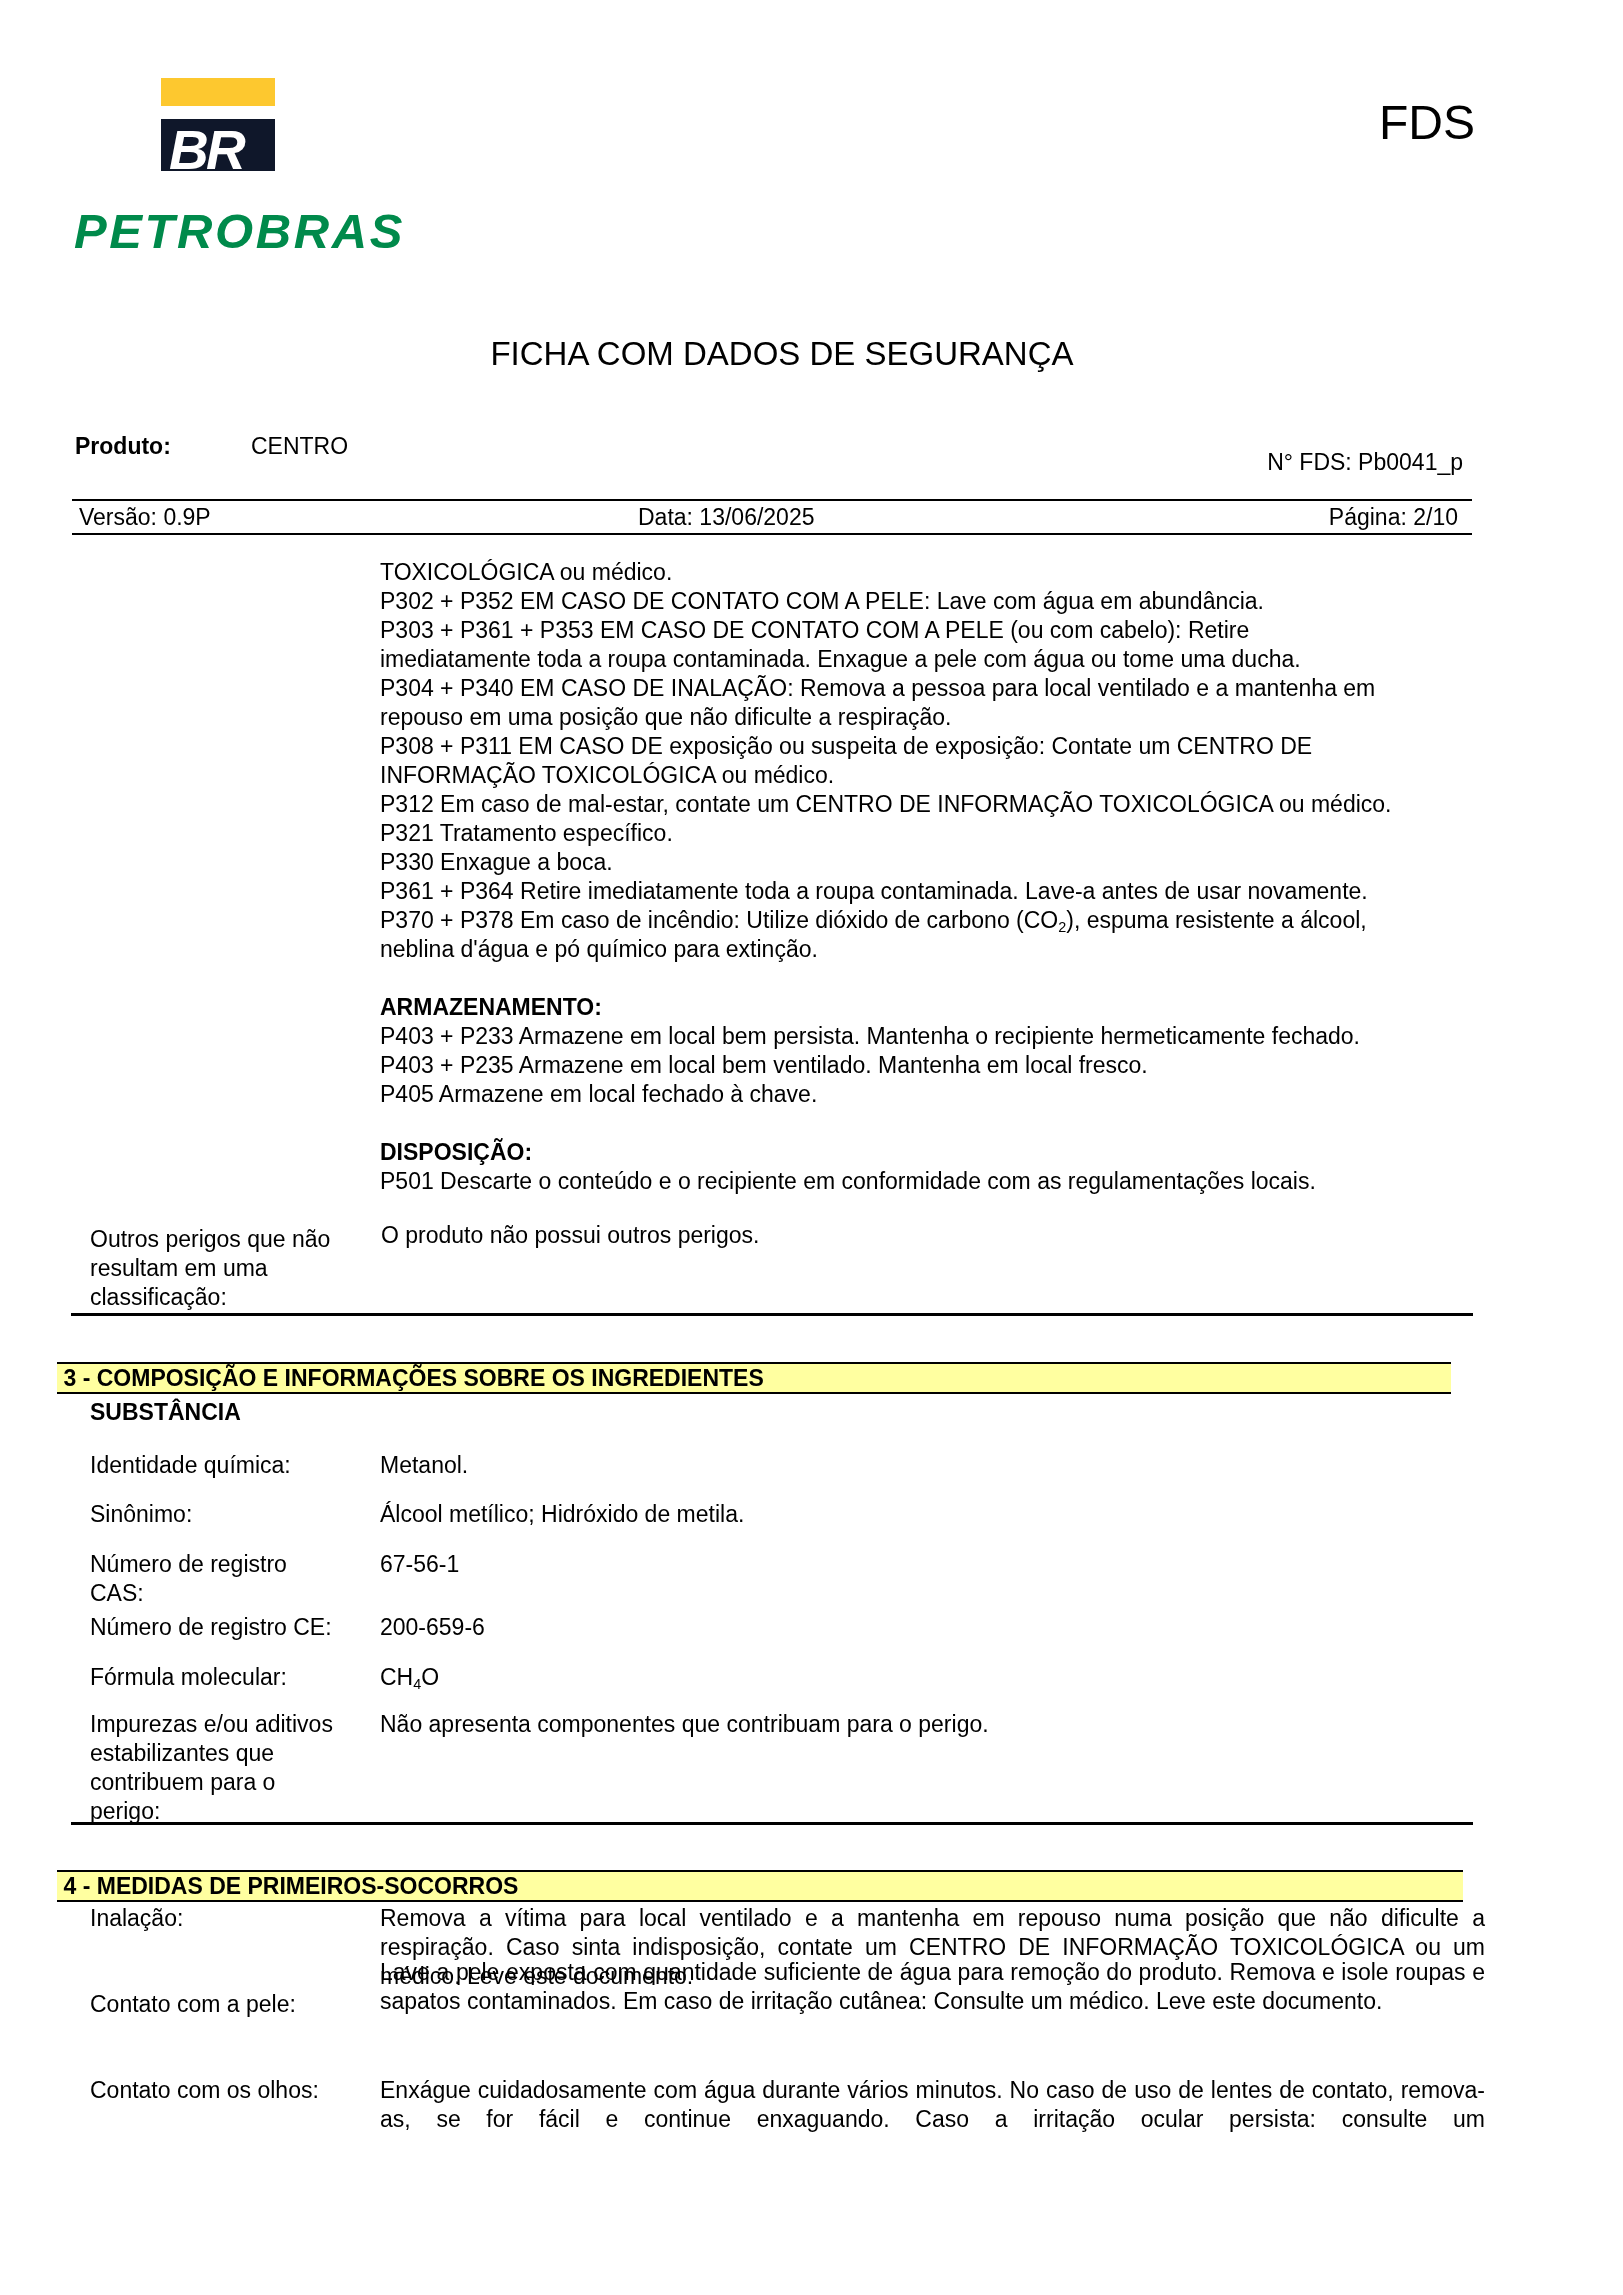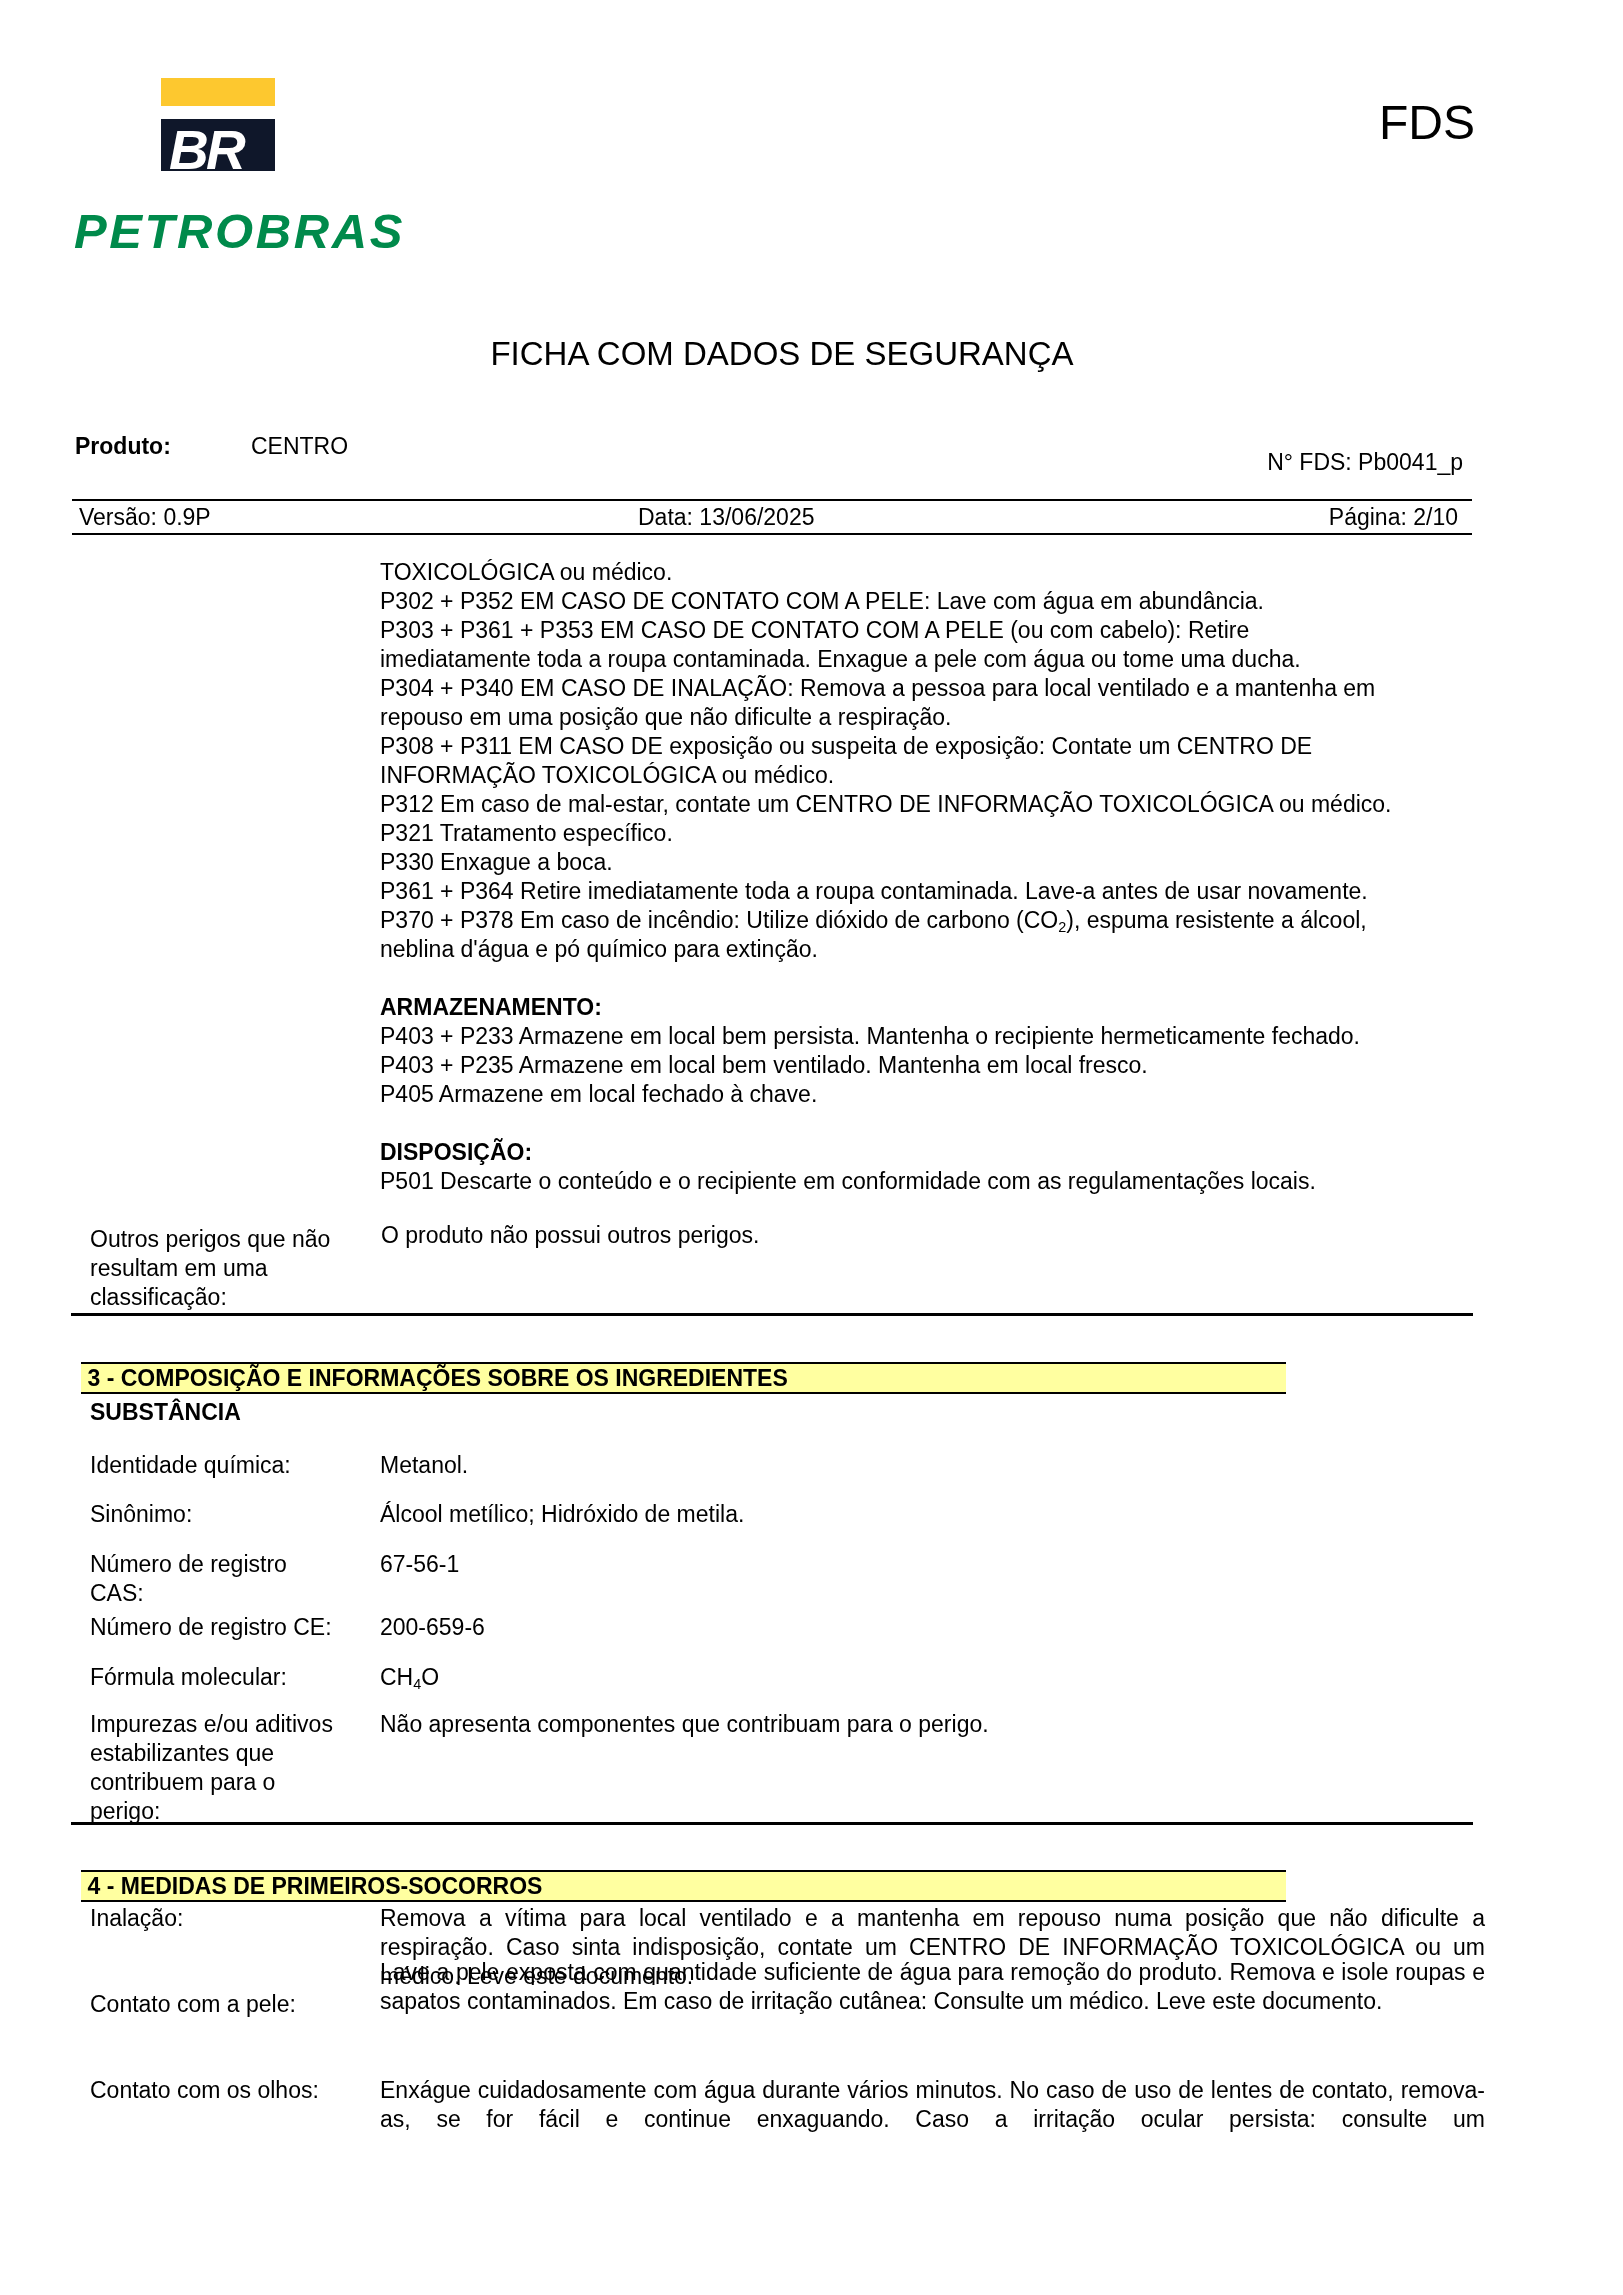--- a/index.html
+++ b/index.html
@@ -10,21 +10,21 @@
   .b { font-weight:bold; }
   .logo-yellow { position:absolute; left:161px; top:78px; width:114px; height:27.5px; background:#FDC82F; }
   .logo-green { position:absolute; left:161px; top:119px; width:114px; height:52px; background:#0f172a; overflow:hidden; }
   .logo-br { position:absolute; left:7.9px; top:3.9px; font-size:55px; font-weight:bold; font-style:italic;
              color:#ffffff; letter-spacing:-2.6px; line-height:55px; font-family:"Liberation Sans", sans-serif; }
   .logo-word { position:absolute; left:74px; top:211px; font-size:49px; font-weight:bold; font-style:italic;
                color:#008A4B; letter-spacing:2.6px; line-height:41px; }
   .fds-mark { position:absolute; left:1379px; top:97px; font-size:48px; line-height:52px; }
   .doc-title { position:absolute; left:0; width:1564px; top:334px; text-align:center; font-size:33px; line-height:39px; }
   .hr { position:absolute; background:#000; }
-  .band { position:absolute; left:81px; width:1205px; height:27.5px; background:#FFFFA0;
+  .band { position:absolute; left:57px; width:1394px; height:27.5px; background:#FFFFA0;
           border-top:2.6px solid #000; border-bottom:2.6px solid #000; }
   .band span { position:absolute; left:6.5px; top:1.3px; font-size:23px; line-height:26px; font-weight:bold; }
   .col-label { position:absolute; left:90px; width:268px; font-size:23px; line-height:29px; }
   .col-value { position:absolute; left:380px; width:1106px; font-size:23px; line-height:29px; }
   .justify { text-align:justify; text-align-last:left; }
   sub { font-size:14.4px; vertical-align:-3.9px; line-height:0; }
 </style>
 </head>
 <body>
 
@@ -120,21 +120,21 @@
       <div>Impurezas e/ou aditivos</div>
       <div>estabilizantes que</div>
       <div>contribuem para o</div>
       <div>perigo:</div>
     </div>
     <div class="col-value" style="top: 1710px;">Não apresenta componentes que contribuam para o perigo.</div>
   </div>
 
 <div class="hr" style="left:71px; width:1402px; top:1822px; height:2.6px;"></div>
 
-<div class="band" style="top:1870px;">
+<div class="band" style="top:1870px;padding-left:12px;">
   <span>4 - MEDIDAS DE PRIMEIROS-SOCORROS</span>
 </div>
 <div id="s4-rows">
     <div class="col-label" style="top: 1904px;">Inalação:</div>
     <div class="col-value justify" style="top: 1904px; width: 1105px; white-space: normal;">Remova a vítima para local ventilado e a mantenha em repouso numa posição que não dificulte a respiração. Caso sinta indisposição, contate um CENTRO DE INFORMAÇÃO TOXICOLÓGICA ou um médico. Leve este documento.</div>
     <div class="col-label" style="top: 1990px;">Contato com a pele:</div>
     <div class="col-value justify" style="top: 1932px; width: 1105px; white-space: normal; margin-top: 26px;">Lave a pele exposta com quantidade suficiente de água para remoção do produto. Remova e isole roupas e sapatos contaminados. Em caso de irritação cutânea: Consulte um médico. Leve este documento.</div>
     <div class="col-label" style="top: 2076px;">Contato com os olhos:</div>
     <div class="col-value justify" style="top: 2076px; width: 1105px; white-space: normal; text-align-last: justify;">Enxágue cuidadosamente com água durante vários minutos. No caso de uso de lentes de contato, remova-as, se for fácil e continue enxaguando. Caso a irritação ocular persista: consulte um</div>
   </div>

